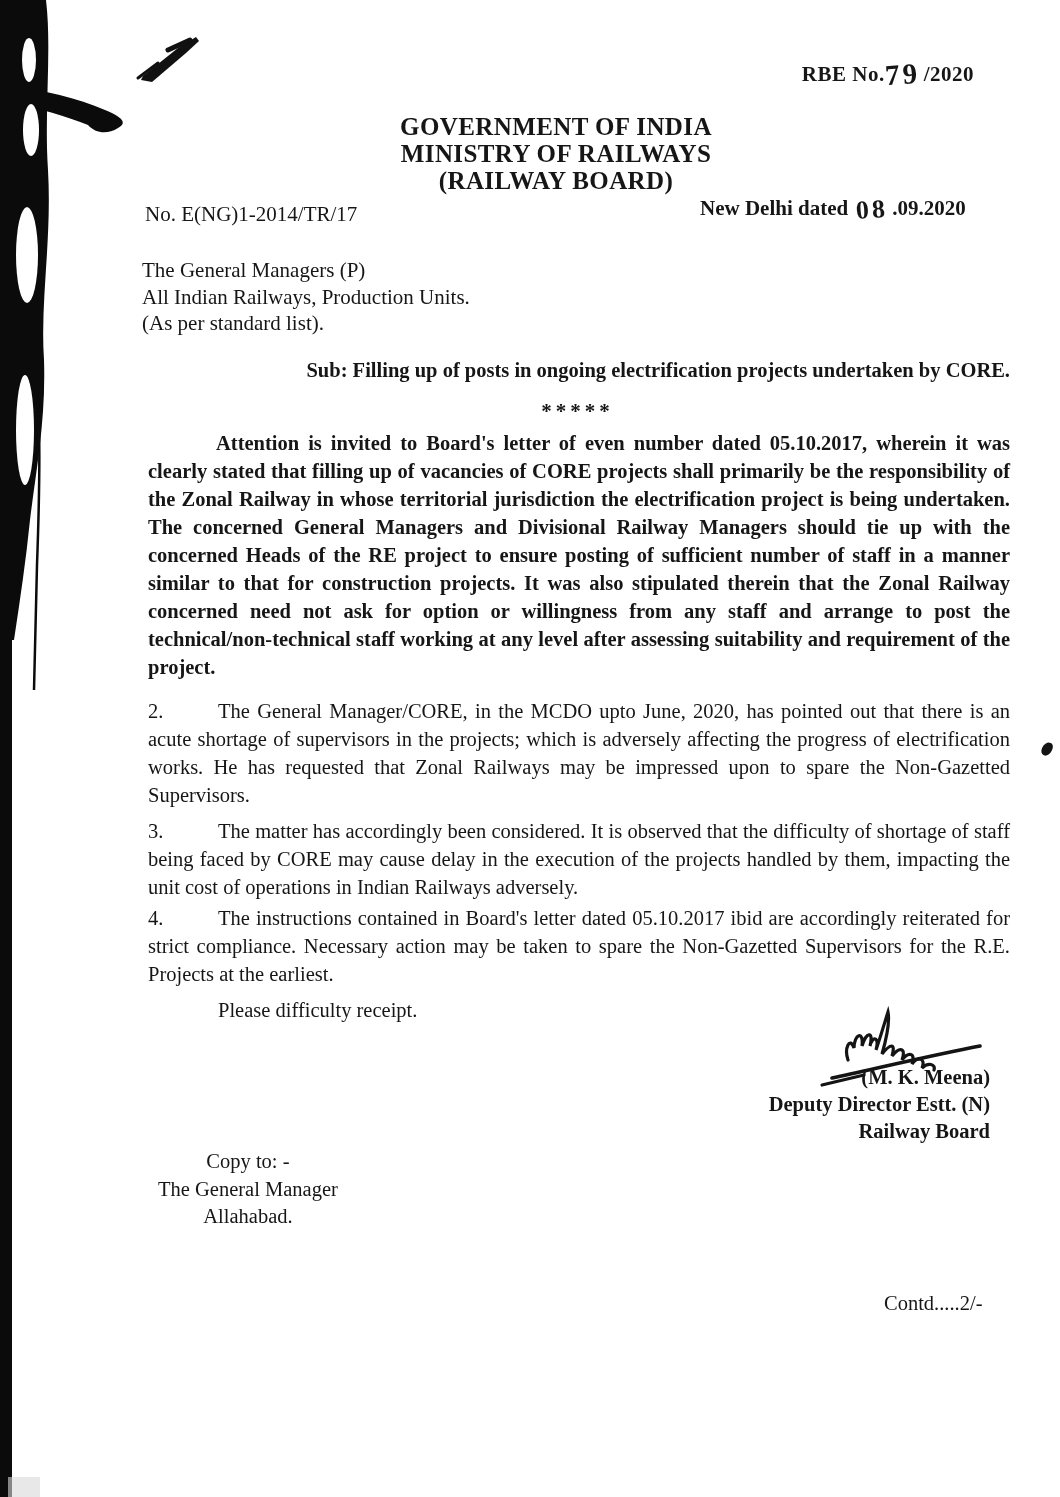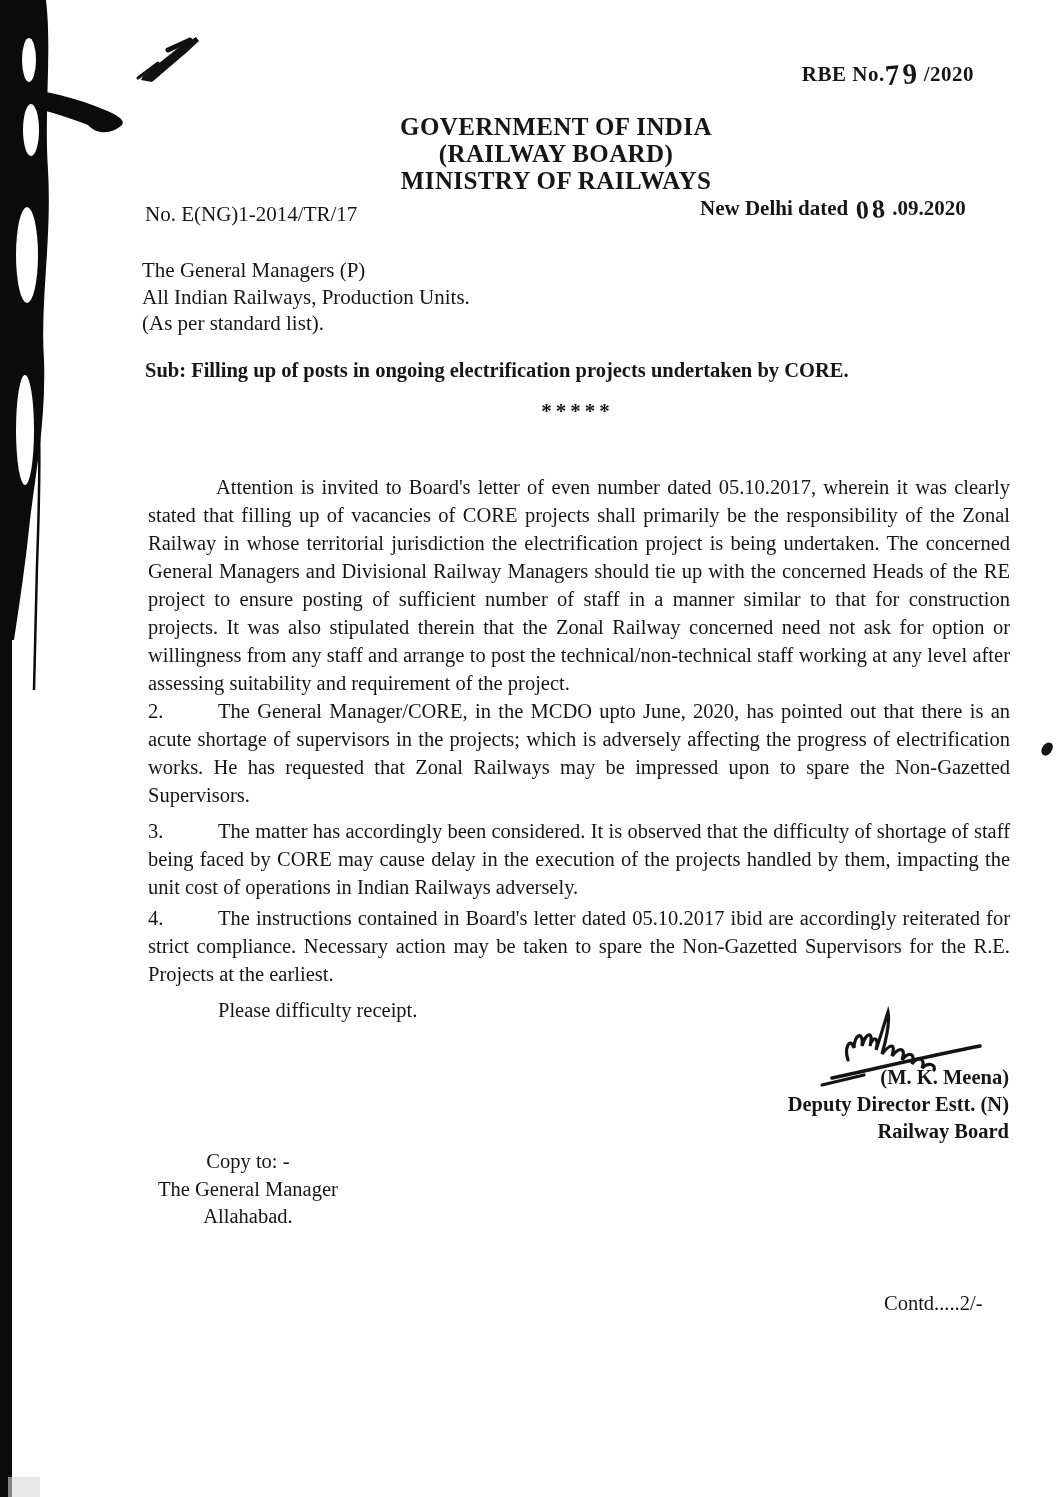--- a/index.html
+++ b/index.html
@@ -26,35 +26,35 @@
 
   
   .file-no { top:202px; left:145px; font-weight:normal; font-size:21px; }
   .date-line { top:196px; left:700px; font-weight:bold; font-size:21px; white-space:nowrap; }
   .date-line .hand { font-size:26px; margin:0 4px 0 8px; }
 
   
   .addressee { top:257px; left:142px; font-weight:normal; font-size:21px; line-height:26.5px; }
 
   
-  .subject { top:359px; left:145px; width:865px; text-align:left; font-weight:bold; font-size:20.5px; }
+  .subject { top:359px; left:145px; width:865px; text-align:right; font-weight:bold; font-size:20.5px; }
   .stars { top:399px; left:145px; width:865px; text-align:center; font-weight:bold; font-size:21px; letter-spacing:4px; }
 
   
   .body-par { left:148px; width:862px; font-size:20.5px; line-height:28px; text-align:justify; }
-  .p1 { top:452px; text-indent:68px; }
+  .p1 { top:408px; text-indent:68px;font-weight:bold; }
   .p2 { top:676px; }
   .p3 { top:796px; }
   .p4 { top:896px;margin-top:8px; }
   .par-num { display:inline-block; width:70px; text-indent:0; }
   .ack { top:999px; left:218px; font-size:20.5px; }
 
   
   .sig-svg { left:818px; top:1006px; }
-  .sig-block { top:1064px; left:659px; width:350px; text-align:right; font-weight:bold; font-size:20.5px; line-height:27px; }
+  .sig-block { top:1064px; left:640px; width:350px; text-align:right; font-weight:bold; font-size:20.5px; line-height:27px; }
 
   
   .copy-block { top:1148px; left:158px; font-size:20.5px; line-height:27.5px;text-align:center; }
 
   .contd { top:1292px; left:884px; font-size:20.5px; }
 
   .ink-dot { top:742px; left:1042px; width:10px; height:14px; background:#141414; border-radius:60% 40% 55% 45%; transform:rotate(24deg); }
   .gray-smudge { left:8px; top:1477px; width:32px; height:20px; background:#d9d9d9; opacity:.6; }
 </style>
 </head>
@@ -76,22 +76,22 @@
   <path d="M138,78 L158,63" stroke="#111111" stroke-width="3" stroke-linecap="round"></path>
   <path d="M168,50 L190,40" stroke="#111111" stroke-width="5" stroke-linecap="round"></path>
 </svg>
 
 <div class="abs rbe">
   <span>RBE No.</span><span class="hand">79</span><span class="suffix">/2020</span>
 </div>
 
 <div class="abs gov-header">
   <div>GOVERNMENT OF INDIA</div>
+  <div>MINISTRY OF RAILWAYS</div>
   <div>(RAILWAY BOARD)</div>
-  <div>MINISTRY OF RAILWAYS</div>
 </div>
 
 <div class="abs file-no">No. E(NG)1-2014/TR/17</div>
 <div class="abs date-line">
   <span>New Delhi dated</span><span class="hand">08</span><span>.09.2020</span>
 </div>
 
 <div class="abs addressee">
   <div>The General Managers (P)</div>
   <div>All Indian Railways, Production Units.</div>

